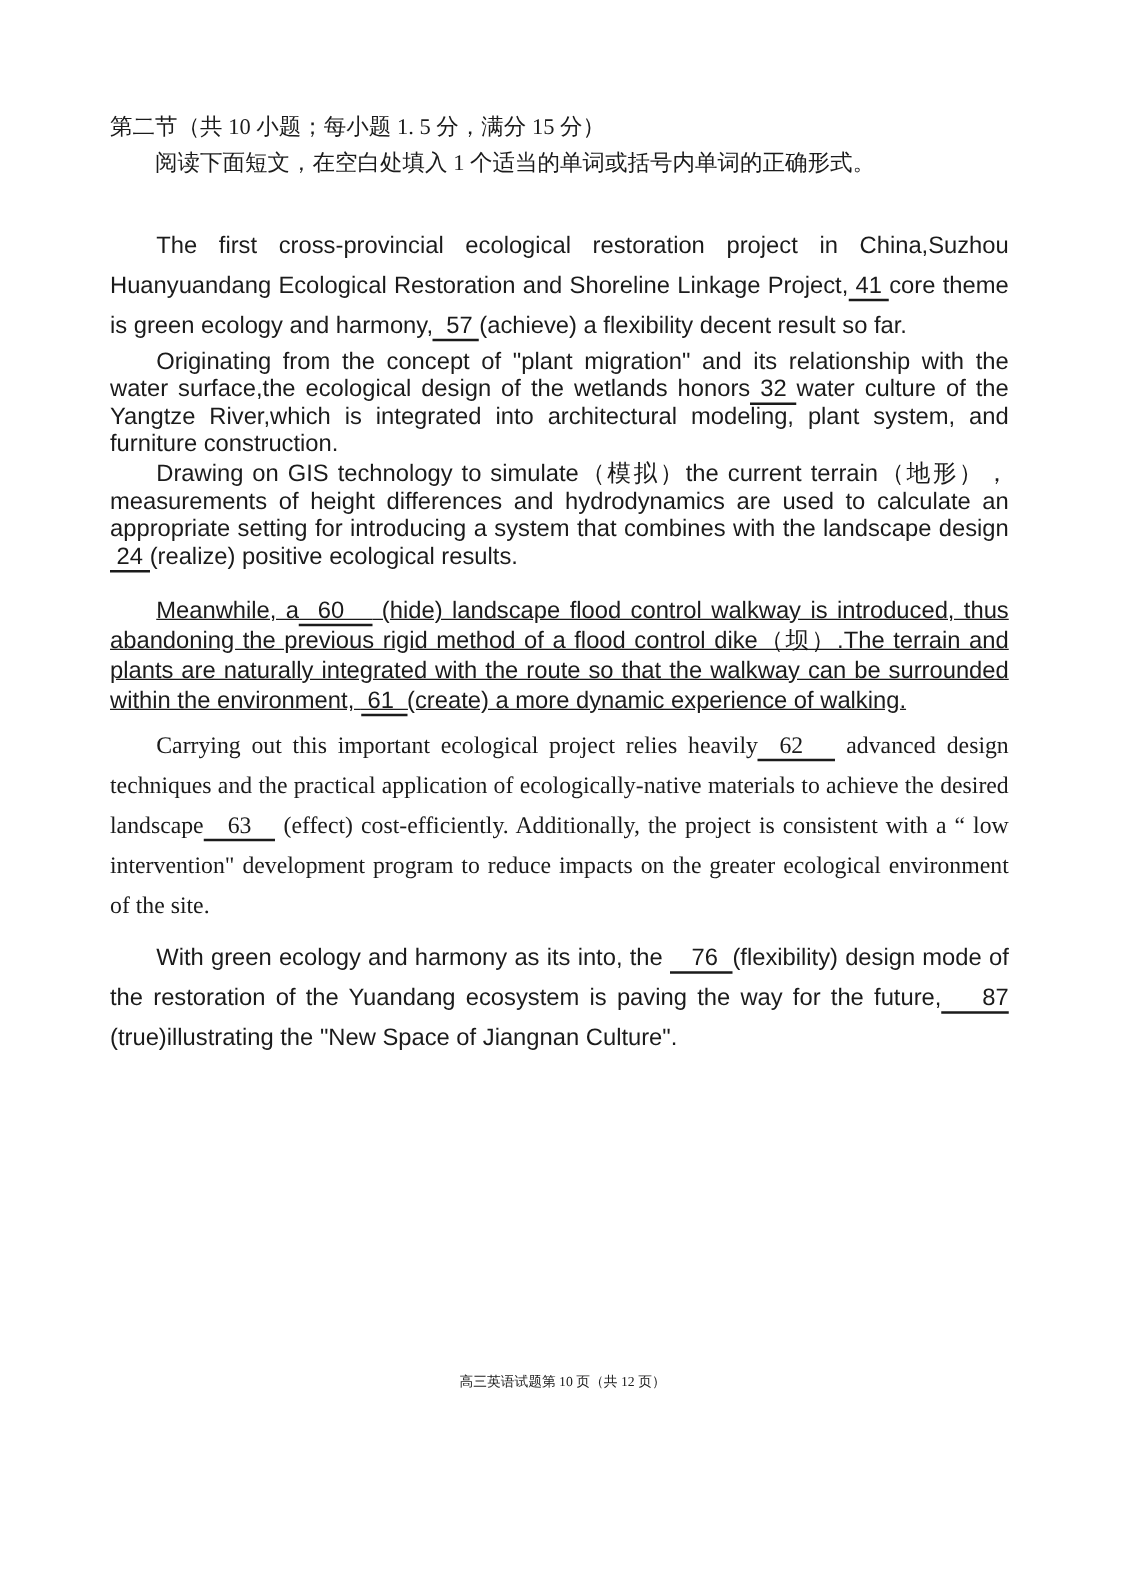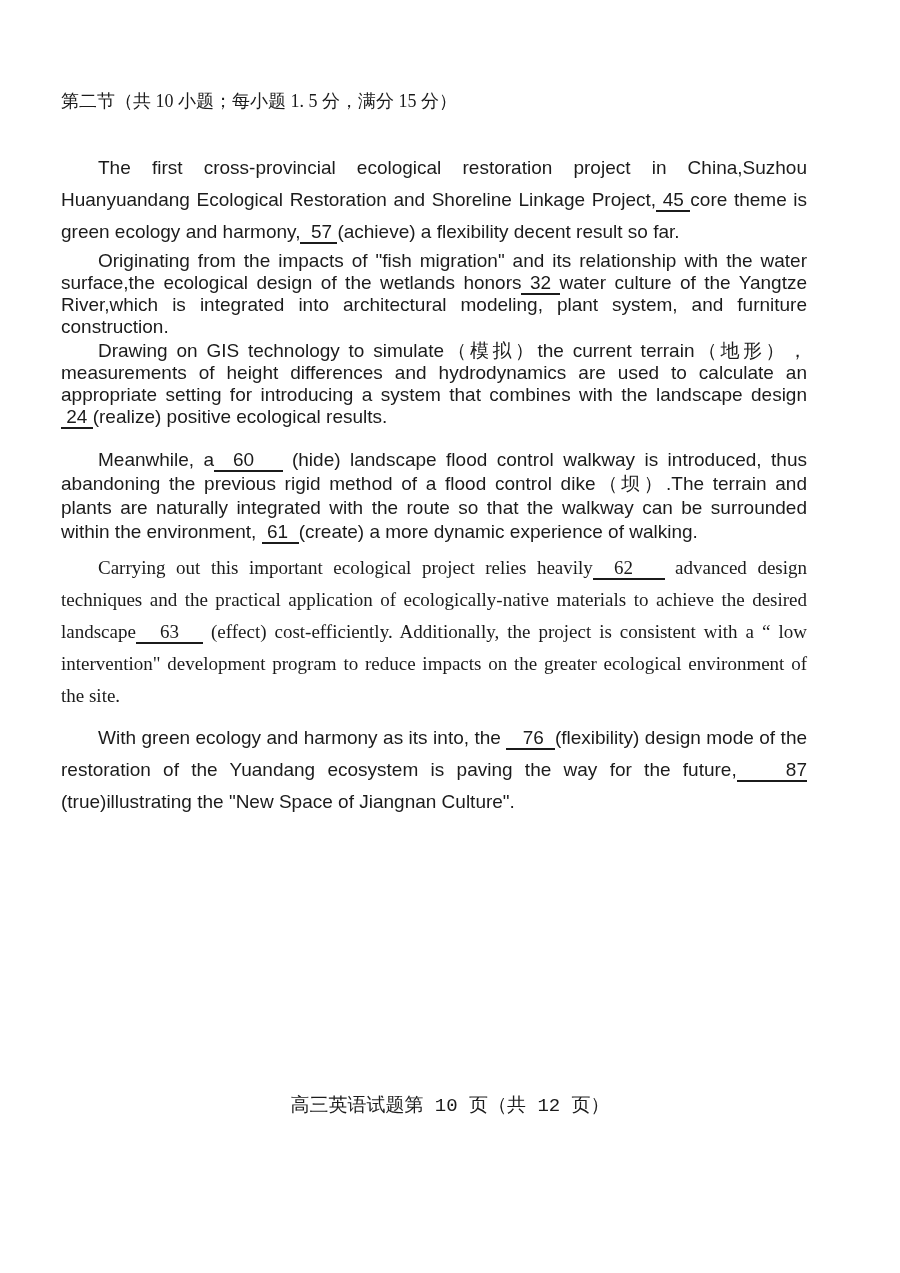--- a/index.html
+++ b/index.html
@@ -11,22 +11,21 @@
     position: relative;
     width: 900px;
     height: 1273px;
     margin: 0 auto;
     background: #ffffff;
     color: #1b1b1b;
     font-family: "Liberation Sans", "DejaVu Sans", sans-serif;
     overflow: hidden;
   }
   .content {
-    padding: 88px 93px 0 49px;
-    margin-left: 12px;
+    padding: 88px 93px 0 88px;
   }
   .hdr-line1 {
     font-family: "Liberation Serif", "DejaVu Serif", serif;
     font-size: 18px;
     line-height: 26px;
     white-space: pre-wrap;
   }
   .hdr-line2 {
     font-family: "Liberation Serif", "DejaVu Serif", serif;
     font-size: 18px;
@@ -39,51 +38,52 @@
     margin-top: 38px;
   }
   .para {
     margin: 0;
     font-size: 19px;
     text-align: justify;
     text-justify: inter-word;
     text-indent: 37px;
   }
   .para.loose  { line-height: 32px; }
-  .para.medium { line-height: 24px; }
+  .para.medium { line-height: 24px; text-decoration: underline; }
   .para.tight  { line-height: 22px; }
   .mt2  { margin-top: 2px; }
   .mt8  { margin-top: 8px; font-family: Liberation Serif, serif; }
   .mt10 { margin-top: 10px; }
   .mt20 { margin-top: 20px; }
   .blank {
     white-space: pre;
     border-bottom: 2px solid #1b1b1b;
   }
   .footer {
     position: absolute;
     top: 1094px;
     left: 0;
     right: 0;
     text-align: center;
-    font-family: Liberation Mono, monospace;
-    font-size: 19px;
+    font-family: Liberation Serif, serif;
+    font-size: 11px;
     line-height: 24px;
   }
 </style>
 </head>
 <body>
 
 <div class="page">
   <div class="content">
     <div class="hdr-line1">第二节（共 10 小题；每小题 1. 5 分，满分 15 分）</div>
+    <div class="hdr-line2">阅读下面短文，在空白处填入 1 个适当的单词或括号内单词的正确形式。</div>
 
     <div class="passage">
-        <p class="para loose"><span>The first cross-provincial ecological restoration project in China,Suzhou Huanyuandang Ecological Restoration and Shoreline Linkage Project,</span><span class="blank"> 45 </span><span>core theme is green ecology and harmony,</span><span class="blank">  57 </span><span>(achieve) a flexibility decent result so far.</span></p>
-        <p class="para tight mt2"><span>Originating from the impacts of "fish migration" and its relationship with the water surface,the ecological design of the wetlands honors</span><span class="blank"> 32 </span><span>water culture of the Yangtze River,which is integrated into architectural modeling, plant system, and furniture construction.</span></p>
+        <p class="para loose"><span>The first cross-provincial ecological restoration project in China,Suzhou Huanyuandang Ecological Restoration and Shoreline Linkage Project,</span><span class="blank"> 41 </span><span>core theme is green ecology and harmony,</span><span class="blank">  57 </span><span>(achieve) a flexibility decent result so far.</span></p>
+        <p class="para tight mt2"><span>Originating from the concept of "plant migration" and its relationship with the water surface,the ecological design of the wetlands honors</span><span class="blank"> 32 </span><span>water culture of the Yangtze River,which is integrated into architectural modeling, plant system, and furniture construction.</span></p>
         <p class="para tight mt2"><span>Drawing on GIS technology to simulate（模拟）the current terrain（地形），measurements of height differences and hydrodynamics are used to calculate an appropriate setting for introducing a system that combines with the landscape design</span><span class="blank"> 24 </span><span>(realize) positive ecological results.</span></p>
         <p class="para medium mt20"><span>Meanwhile, a</span><span class="blank">  60   </span><span> (hide) landscape flood control walkway is introduced, thus abandoning the previous rigid method of a flood control dike（坝）.The terrain and plants are naturally integrated with the route so that the walkway can be surrounded within the environment, </span><span class="blank"> 61  </span><span>(create) a more dynamic experience of walking.</span></p>
         <p class="para loose mt8"><span>Carrying out this important ecological project relies heavily</span><span class="blank">  62   </span><span> advanced design techniques and the practical application of ecologically-native materials to achieve the desired landscape</span><span class="blank">   63   </span><span> (effect) cost-efficiently. Additionally, the project is consistent with a “ low intervention" development program to reduce impacts on the greater ecological environment of the site.</span></p>
         <p class="para loose mt10"><span>With green ecology and harmony as its into, the </span><span class="blank">   76  </span><span>(flexibility) design mode of the restoration of the Yuandang ecosystem is paving the way for the future,</span><span class="blank">    87</span><span> (true)illustrating the "New Space of Jiangnan Culture".</span></p>
       </div>
   </div>
 
   <div class="footer">高三英语试题第 10 页（共 12 页）</div>
 </div>
 

